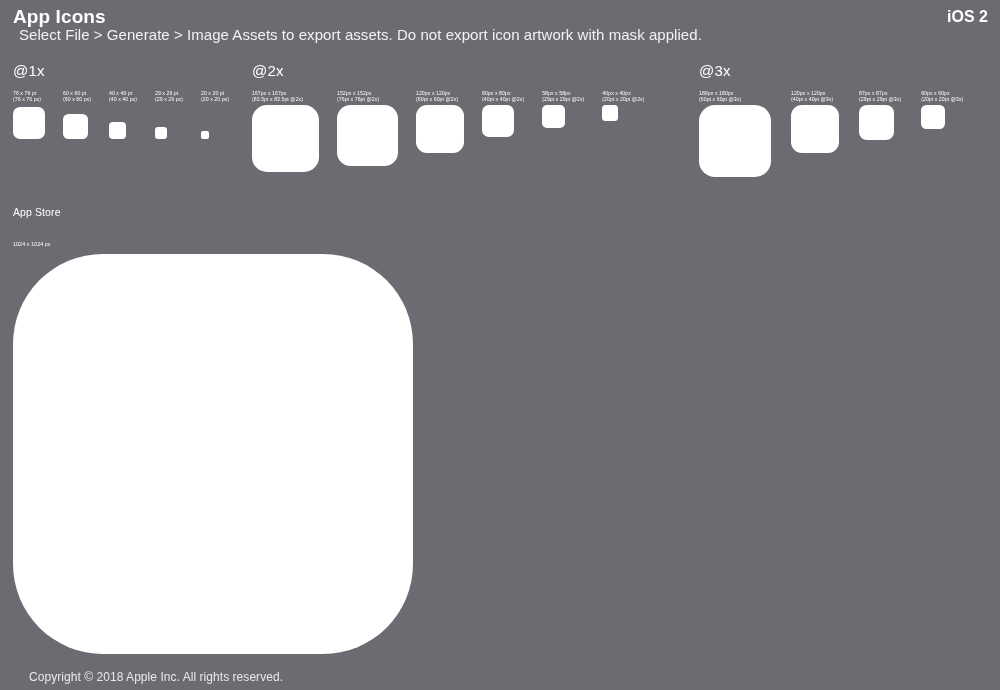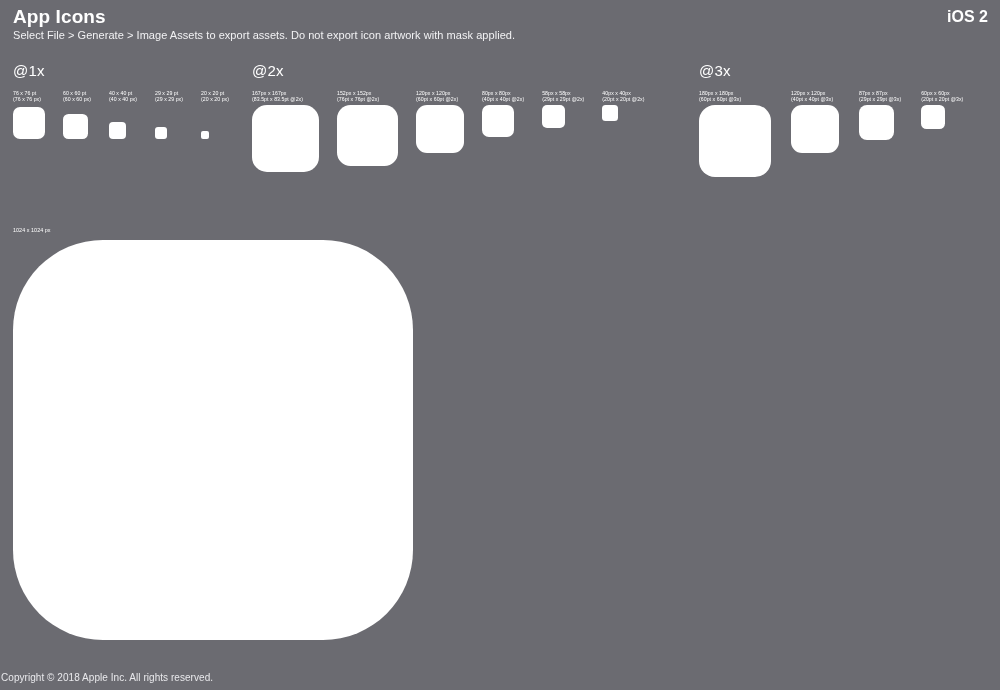--- a/index.html
+++ b/index.html
@@ -37,23 +37,23 @@
   #platform-badge {
     position: absolute;
     right: 12px;
     top: 5px;
     font-size: 16px;
     font-weight: bold;
     line-height: 24px;
   }
   #subtitle {
     position: absolute;
-    left: 13px;
+    left: 19px;
     top: 29px;
-    font-size: 11px;
+    font-size: 15px;
     line-height: 12px;
     letter-spacing: 0.05px;
     color: #f2f2f4;
   }
 
   
   .scale-group {
     position: absolute;
   }
   .scale-title {
@@ -130,23 +130,23 @@
     margin-top: 6px;
     width: 400px;
     height: 400px;
     background: #ffffff;
     border-radius: 90px;
   }
 
   
   #footer {
     position: absolute;
-    left: 1px;
+    left: 29px;
     bottom: 7px;
-    font-size: 10px;
+    font-size: 12px;
     line-height: 11px;
     letter-spacing: 0.05px;
     color: #e9e9ec;
   }
 </style>
 </head>
 <body>
 
 <div id="header">
   <div id="page-title">App Icons</div>
@@ -301,17 +301,18 @@
           <span>(20pt x 20pt @3x)</span>
         </div>
         <div class="swatch-holder">
           <div class="swatch" style="width: 24px; height: 24px; border-radius: 5.5px; background: rgb(255, 255, 255);"></div>
         </div>
       </div>
     </div>
 </div>
 
 <div id="appstore-section">
+  <div id="appstore-title">App Store</div>
   <div id="appstore-dims">1024 x 1024 px</div>
   <div id="appstore-swatch"></div>
 </div>
 
 <div id="footer">Copyright © 2018 Apple Inc. All rights reserved.</div>
 
 </body></html>

